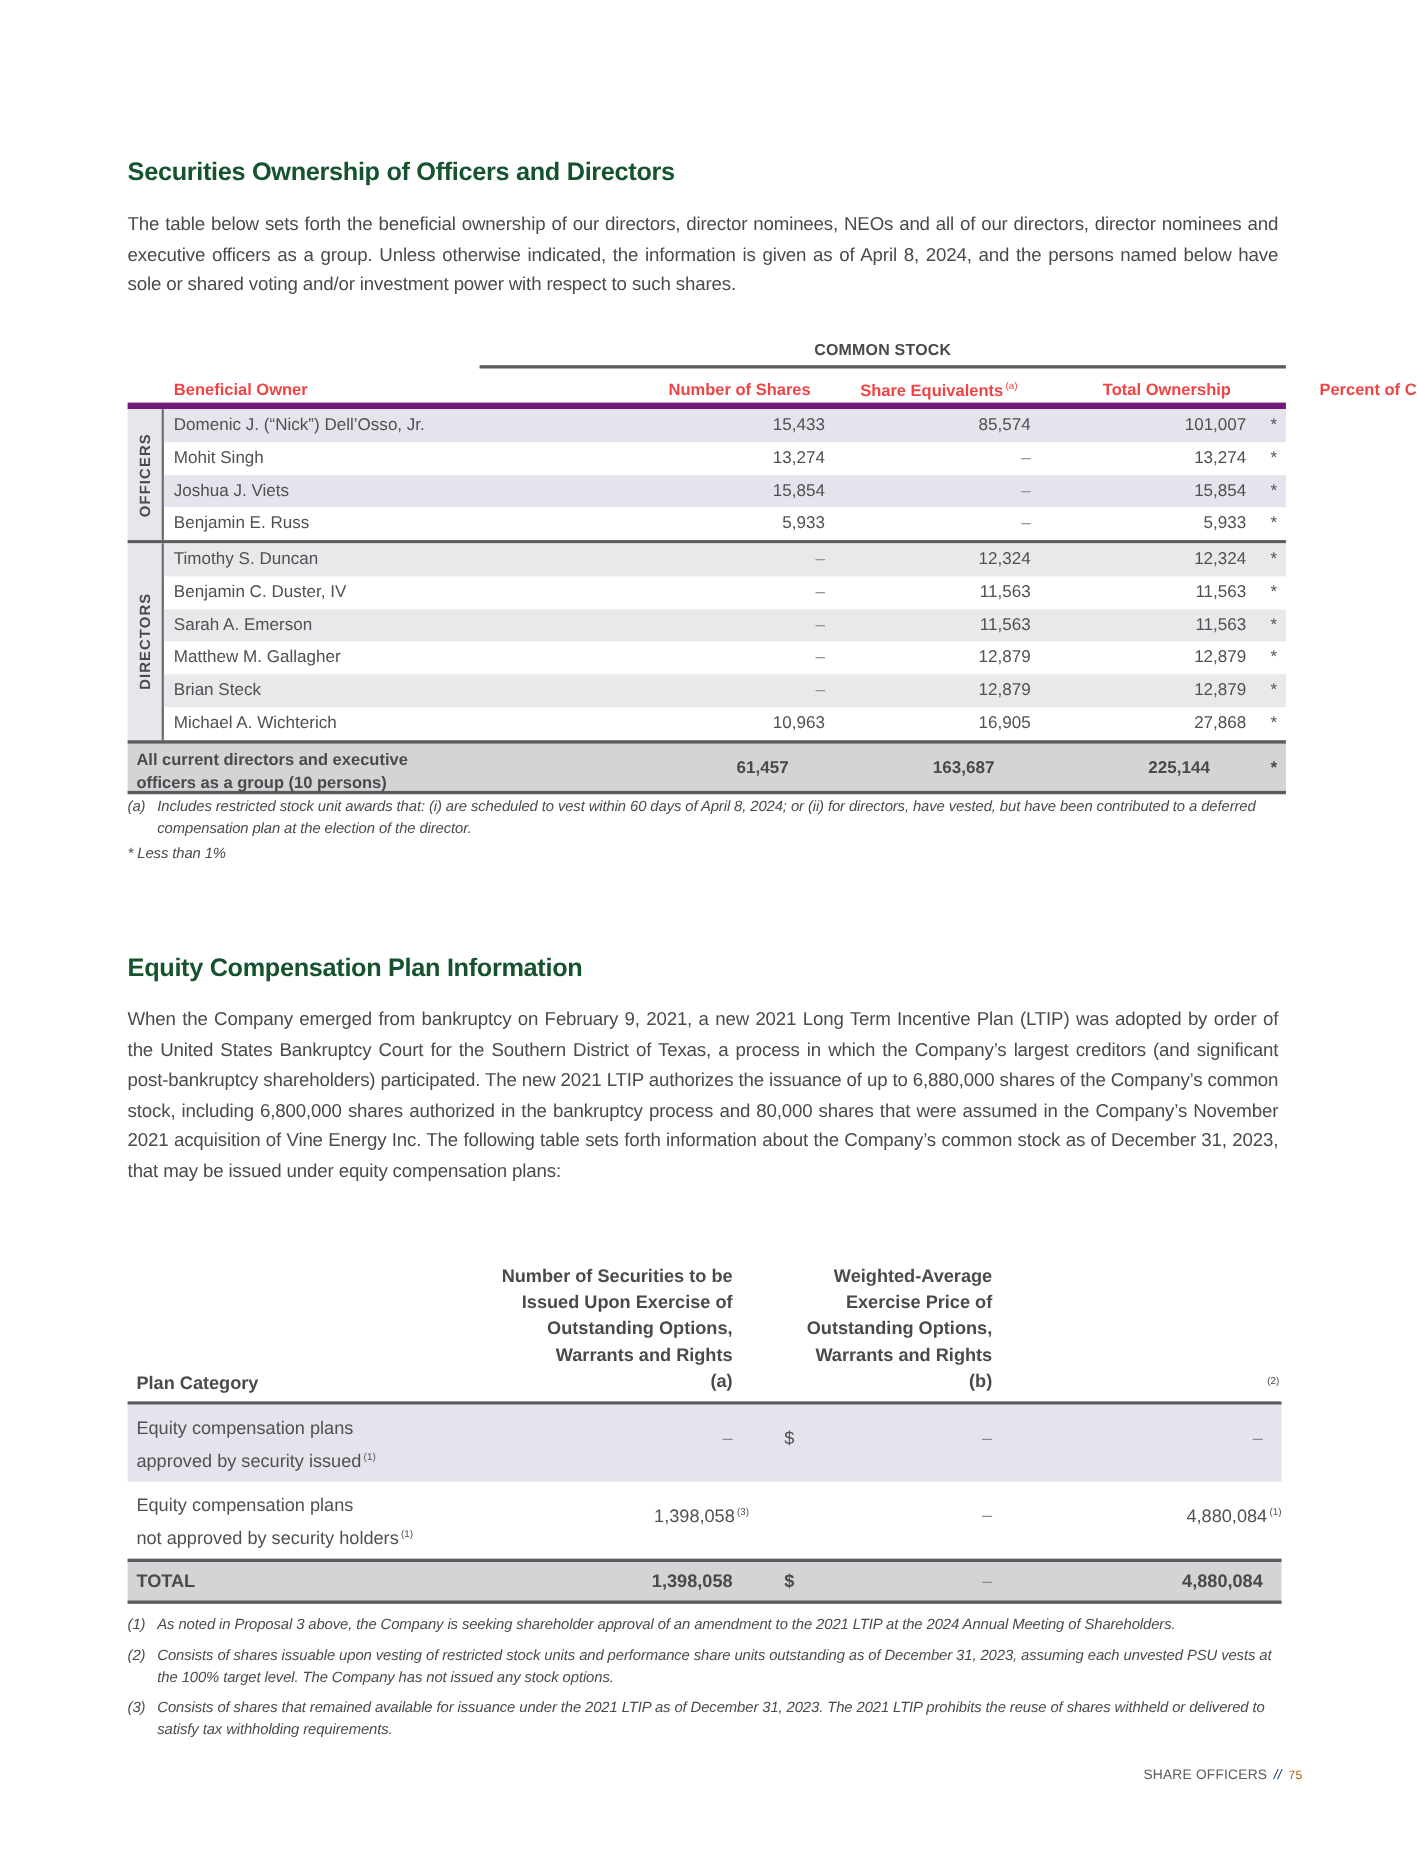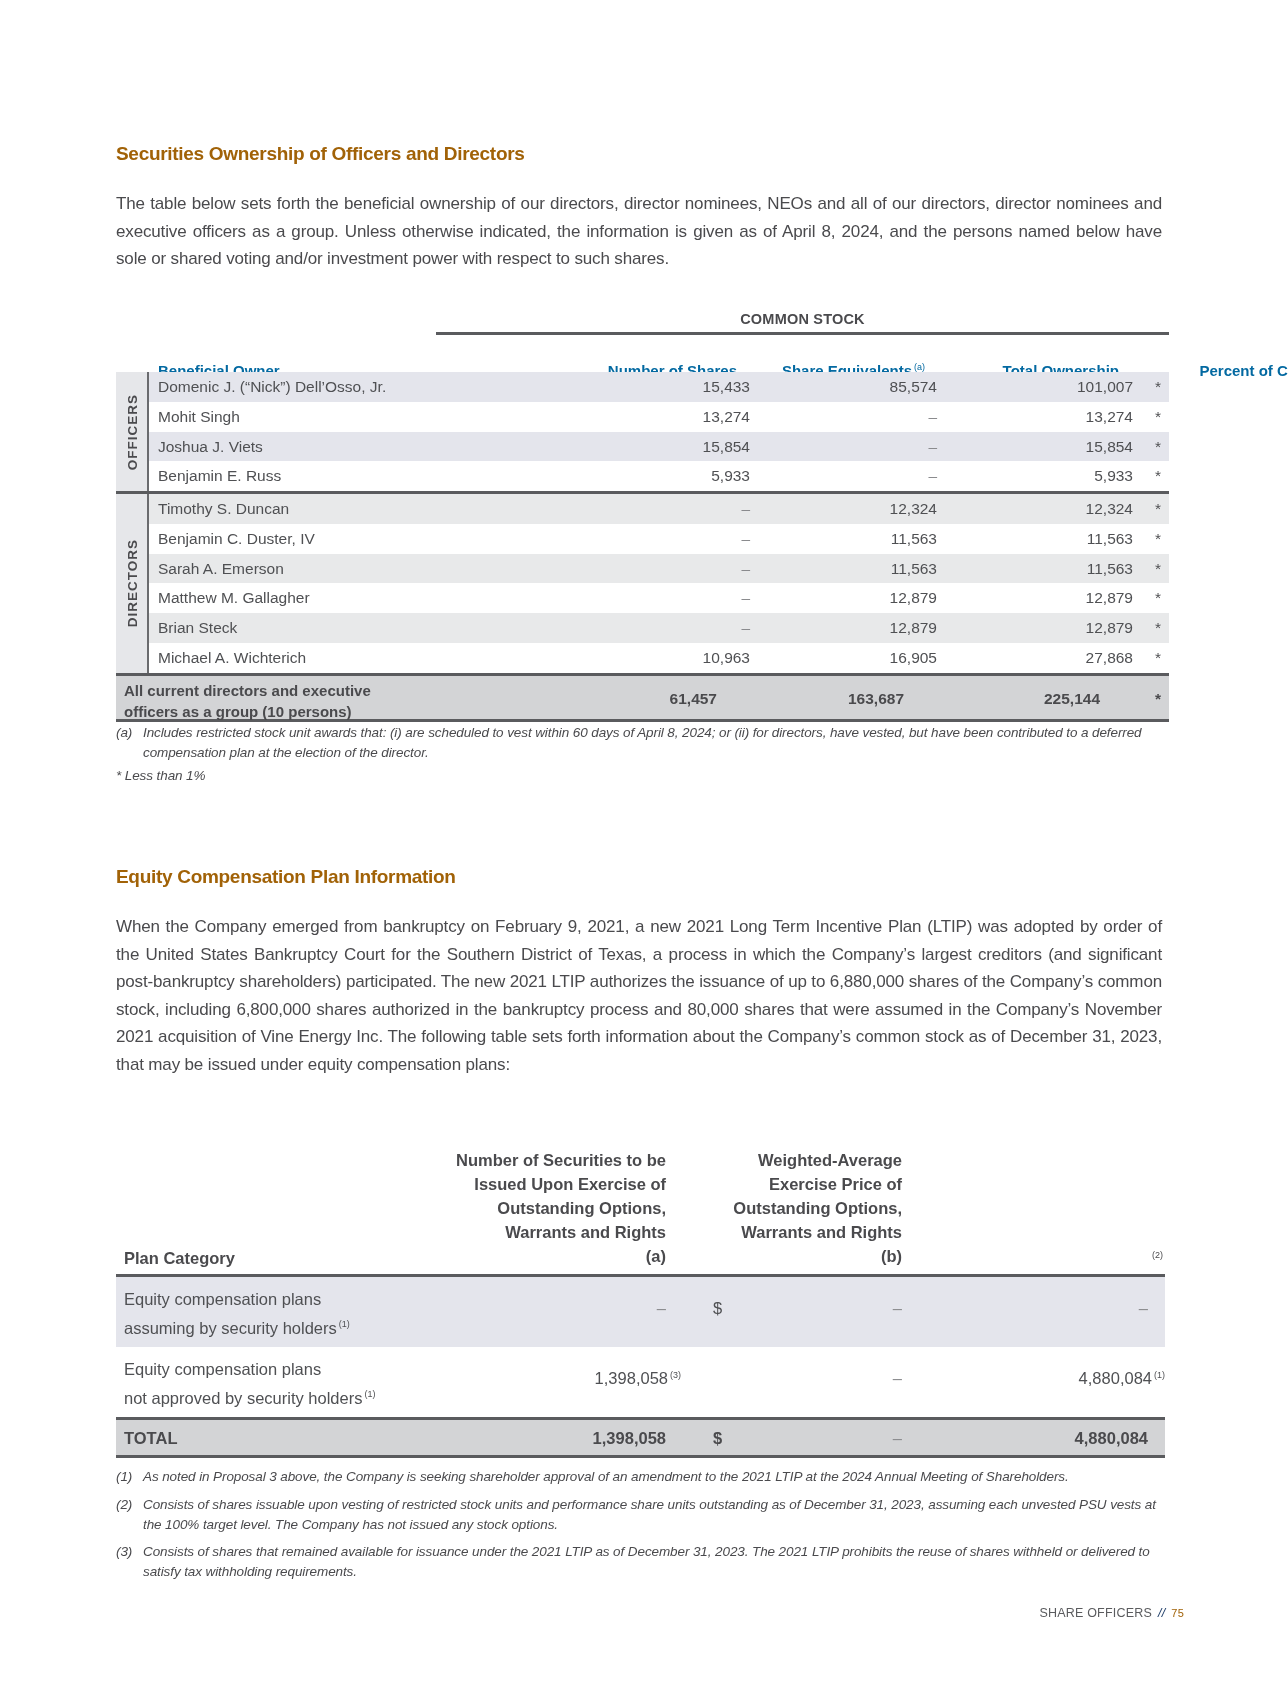--- a/index.html
+++ b/index.html
@@ -1,25 +1,25 @@
 <!DOCTYPE html>
 <html><head>
 <meta charset="utf-8">
 <style>
   * { box-sizing: border-box; margin: 0; padding: 0; }
   html, body { width: 1288px; height: 1694px; background: #ffffff; }
   body { position: relative; font-family: "Liberation Sans", sans-serif; color: #4a4a4d; overflow: hidden; }
 
-  .section-title { position: absolute; left: 116px; font-family: "Liberation Sans", sans-serif; font-weight: bold; font-size: 19px; color: #a16207; letter-spacing: -0.3px; }
+  .section-title { position: absolute; left: 116px; font-family: "Liberation Sans", sans-serif; font-weight: bold; font-size: 23px; color: #14532d; letter-spacing: -0.3px; }
   .para { position: absolute; left: 116px; width: 1046px; font-size: 17px; line-height: 27.5px; color: #4a4a4d; text-align: justify; letter-spacing: -0.15px; }
 
   
   .t1 { position: absolute; left: 116px; top: 307px; width: 1053px; }
   .t1-group-head { position: absolute; left: 320px; width: 733px; top: 0; height: 28px; border-bottom: 3px solid #5a5b5e; text-align: center; font-weight: bold; font-size: 14.5px; color: #4a4a4d; padding-top: 4px; letter-spacing: 0.2px; }
-  .t1-head { position: absolute; left: 0; top: 44px; width: 1053px; height: 37px; border-bottom: 4px solid #701a75; font-size: 15px; font-weight: bold; color: #0369a1; }
+  .t1-head { position: absolute; left: 0; top: 28px; width: 1053px; height: 37px; border-bottom: 6px solid #701a75; font-size: 15px; font-weight: bold; color: #ef4444; }
   .t1-head span { position: absolute; top: 11px; white-space: nowrap; }
   .sup { font-size: 9px; vertical-align: super; font-weight: normal; margin-left: 2px; }
 
   .grp { position: absolute; left: 0; width: 1053px; }
   .grp-side { position: absolute; left: 0; top: 0; bottom: 0; width: 33px; background: #e6e7ea; border-right: 2px solid #6a6b6e; }
   .grp-label { position: absolute; left: 50%; top: 50%; transform: translate(-50%, -50%) rotate(-90deg); font-weight: bold; font-size: 13.5px; letter-spacing: 1px; color: #4a4a4d; white-space: nowrap; }
   .row { position: absolute; left: 33px; width: 1020px; height: 29.8px; font-size: 15.5px; color: #4f5053; }
   .row span { position: absolute; top: 6px; white-space: nowrap; }
   .row.shade-o { background: #e4e5ec; }
   .row.shade-d { background: #e8e9ea; }
@@ -188,21 +188,21 @@
 Exercise Price of
 Outstanding Options,
 Warrants and Rights
 (b)</span>
   <span class="sup" style="position:absolute; right:2px; bottom:14px;">(2)</span>
 </div>
 
 <div class="t2-row shade" style="top:1277px;">
   <span class="lbl">
     <span>Equity compensation plans</span><br>
-    <span>assuming by security holders</span><span class="sup">(1)</span>
+    <span>approved by security issued</span><span class="sup">(1)</span>
   </span>
   <span class="v r-a dash">–</span>
   <span class="v dollar">$</span>
   <span class="v r-b dash">–</span>
   <span class="v r-c dash" style="right:17px;">–</span>
 </div>
 
 <div class="t2-row" style="top:1347px;">
   <span class="lbl">
     <span>Equity compensation plans</span><br>

